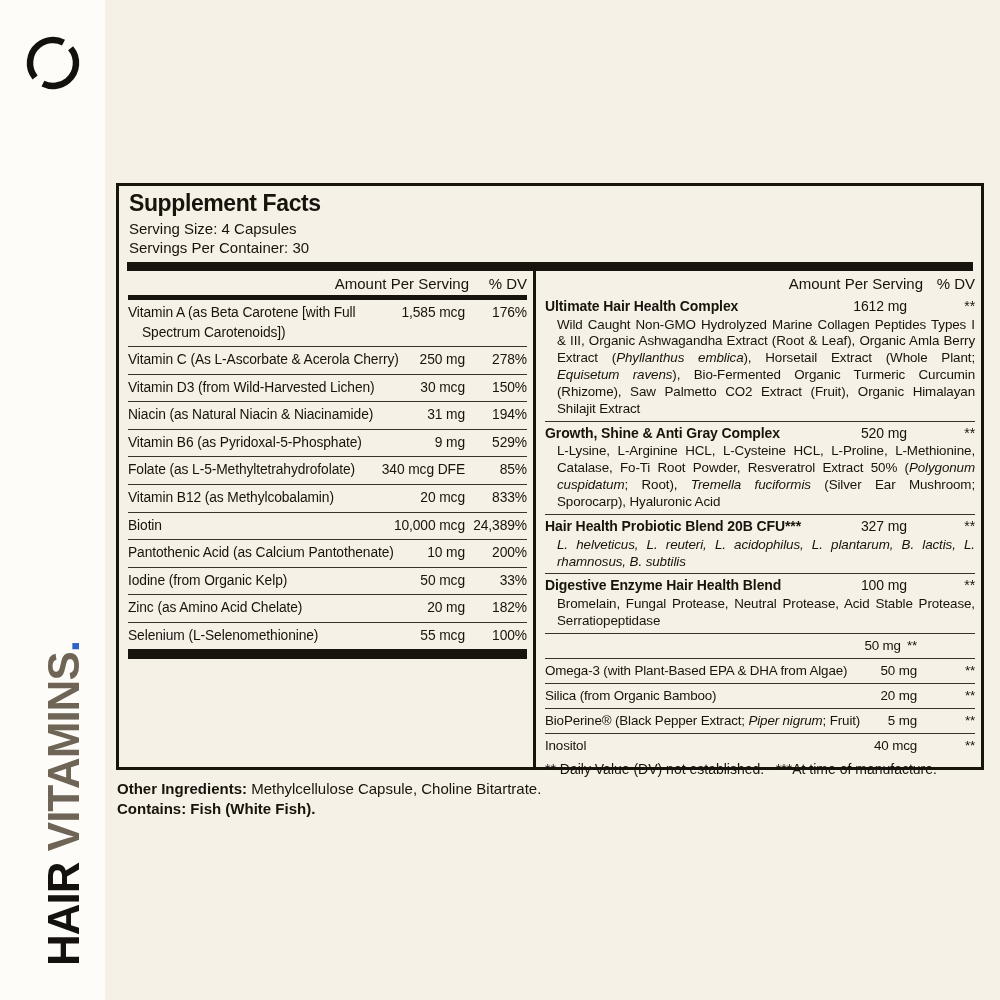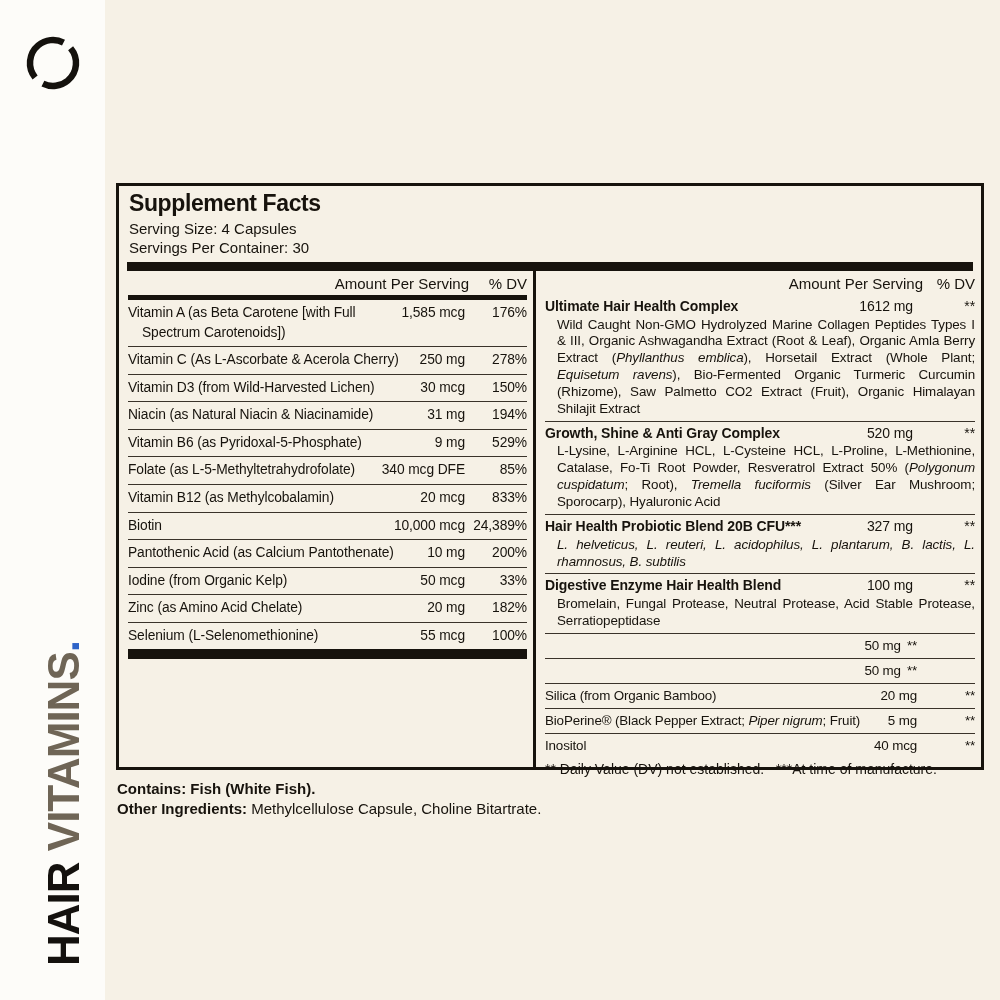--- a/index.html
+++ b/index.html
@@ -45,21 +45,21 @@
     font-size:13.8px;line-height:1.42;padding:3px 0 4px 0;
     border-top:1px solid #3a332a;letter-spacing:-0.1px;
   }
   .lrow:first-child{border-top:none;}
   .nname{padding-left:14px;text-indent:-14px;}
   .namt,.ndv{text-align:right;white-space:nowrap;}
   .endbar{height:10px;background:#17130d;}
 
   .group{border-top:1.5px solid #3a332a;padding:2px 0 3px 0;}
   .group:first-child{border-top:none;}
-  .grow{display:grid;grid-template-columns:1fr auto 52px;column-gap:10px;font-size:14px;line-height:1.4;letter-spacing:-0.1px;}
+  .grow{display:grid;grid-template-columns:1fr auto 52px;column-gap:16px;font-size:14px;line-height:1.4;letter-spacing:-0.1px;}
   .gname{font-weight:bold;}
   .gdesc{margin:0 0 0 12px;font-size:13.4px;line-height:1.26;text-align:justify;letter-spacing:-0.1px;}
   .rrow{
     display:grid;grid-template-columns:1fr auto 52px;column-gap:6px;
     font-size:13.4px;line-height:1.5;padding:2px 0;letter-spacing:-0.15px;
     border-top:1.5px solid #3a332a;
   }
   .rrow .nname{white-space:nowrap;padding-left:0;text-indent:0;min-width:0;overflow:visible;}
   .rbar{height:8px;background:#17130d;margin-top:auto;}
   .pfoot{font-size:14px;padding:3px 0 2px 0;white-space:nowrap;}
@@ -202,20 +202,21 @@
             </div>
             <p class="gdesc"><span>Bromelain, Fungal Protease, Neutral Protease, Acid Stable Protease, Serratiopeptidase</span></p>
           </div>
         </div>
       <div>
           <div class="rrow">
             <span class="namt">50 mg</span>
             <span class="ndv">**</span>
           </div>
           <div class="rrow">
+            <span class="nname"><span>Omega-3 (with Plant-Based EPA &amp; DHA from Algae)</span></span>
             <span class="namt">50 mg</span>
             <span class="ndv">**</span>
           </div>
           <div class="rrow">
             <span class="nname"><span>Silica (from Organic Bamboo)</span></span>
             <span class="namt">20 mg</span>
             <span class="ndv">**</span>
           </div>
           <div class="rrow">
             <span class="nname"><span>BioPerine® (Black Pepper Extract; </span><i>Piper nigrum</i><span>; Fruit)</span></span>
@@ -229,15 +230,15 @@
           </div>
         </div>
       <div class="rbar"></div>
       <div class="pfoot">** Daily Value (DV) not established.&nbsp;&nbsp; ***At time of manufacture.</div>
     </div>
 
   </div>
 </div>
 
 <div class="footer">
+  <div><b>Other Ingredients:</b><span> Methylcellulose Capsule, Choline Bitartrate.</span></div>
   <div><b>Contains: Fish (White Fish).</b></div>
-  <div><b>Other Ingredients:</b><span> Methylcellulose Capsule, Choline Bitartrate.</span></div>
 </div>
 
 </body></html>

